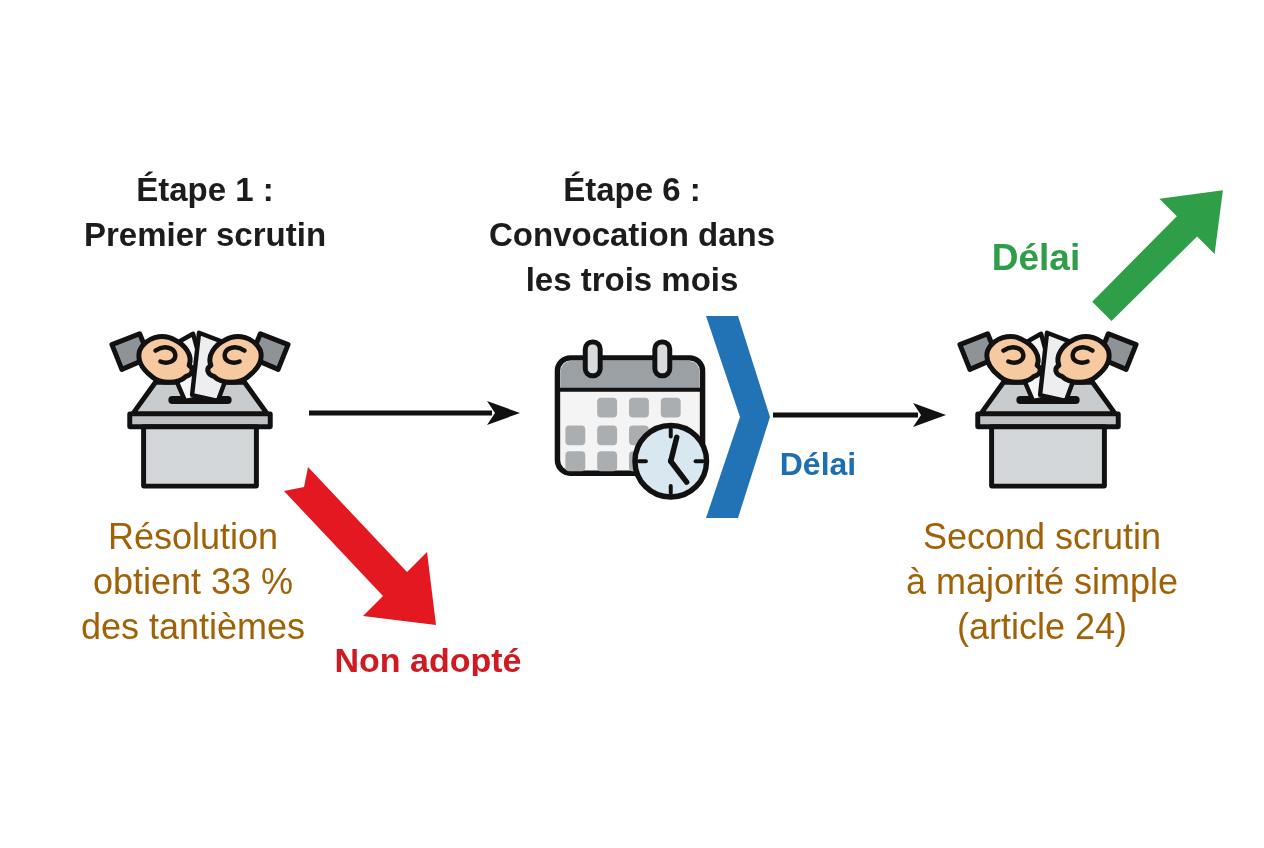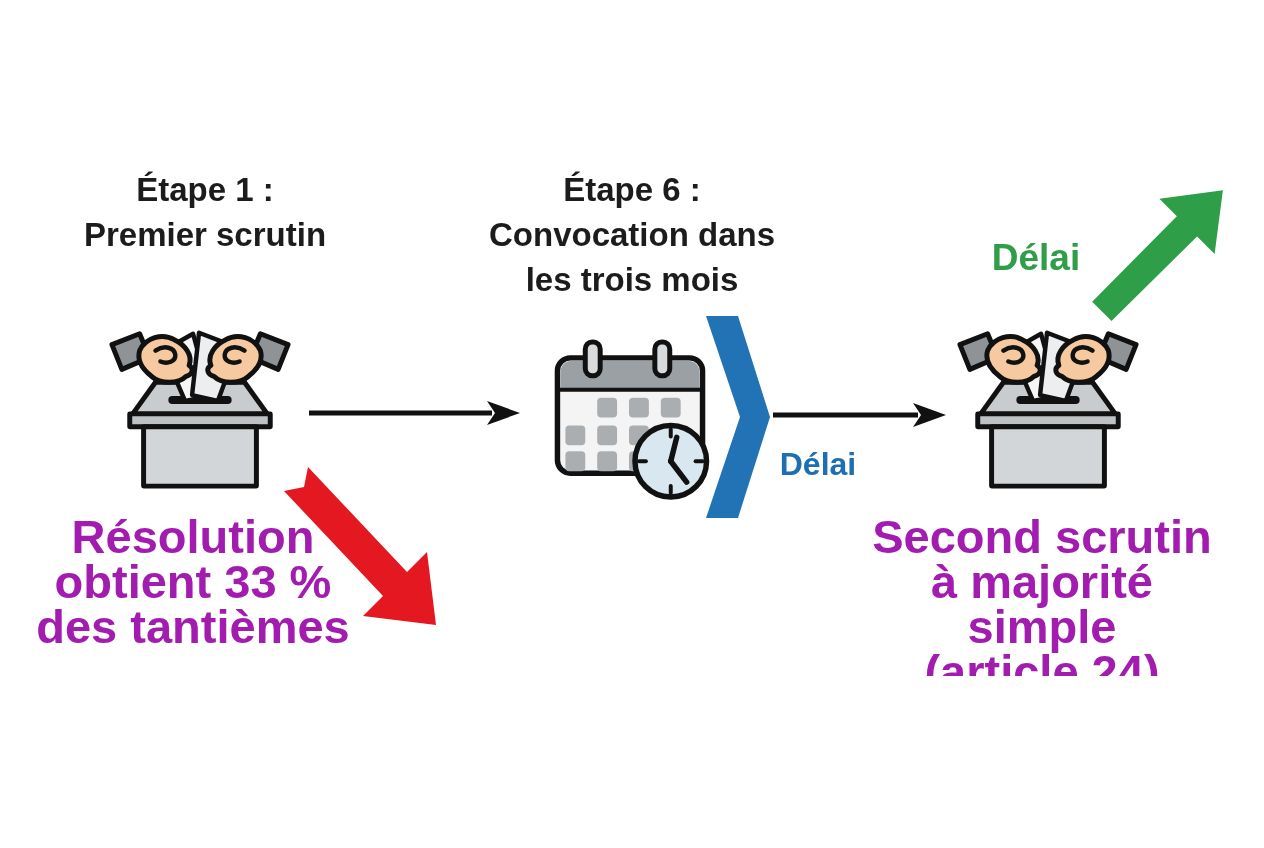--- a/index.html
+++ b/index.html
@@ -4,21 +4,21 @@
 <style>
   html,body{margin:0;padding:0;background:#ffffff;}
   .canvas{
     position:relative;width:1264px;height:676px;overflow:hidden;background:#ffffff;
     font-family:"Liberation Sans","DejaVu Sans",sans-serif;color:#1c1c1c;
   }
   .abs{position:absolute;}
   .ctr{transform:translateX(-50%);text-align:center;}
   .multiline{white-space:pre-line;}
   .step-title{font-weight:700;font-size:33px;line-height:45px;color:#1c1c1c;}
-  .caption{font-weight:700;font-size:47px;line-height:45px;color:#a21caf;}
+  .caption{font-weight:400;font-size:36px;line-height:45px;color:#a16207;}
   .lbl-delay{font-weight:700;font-size:32px;color:#1e6fb2;}
   .lbl-adopted{font-weight:700;font-size:37px;color:#2f9e48;}
   .lbl-not-adopted{font-weight:700;font-size:34px;color:#cf1a21;}
   svg{display:block;}
 </style>
 </head>
 <body>
 
 <svg width="0" height="0" style="position:absolute" aria-hidden="true">
   <defs>
@@ -94,20 +94,21 @@
 des tantièmes</div>
 
   <svg class="abs" style="left:306px;top:399px;" width="214" height="28" viewBox="0 0 214 28">
     <line x1="3" y1="14" x2="186" y2="14" stroke="#111" stroke-width="5"></line>
     <polygon points="181,2 214,14 181,26 189,14" fill="#111"></polygon>
   </svg>
 
   <svg class="abs" style="left:284px;top:467px;" width="156" height="162" viewBox="0 0 156 162">
     <polygon points="24,0 123,105 143,85 152,158 79,149 99,129 0,24 20,20" fill="#e41820"></polygon>
   </svg>
+  <div class="abs ctr lbl-not-adopted" style="left:428px;top:641px;">Non adopté</div>
 
   <div class="abs ctr step-title multiline" style="left:632px;top:167px;width:380px;">Étape 6 :
 Convocation dans
 les trois mois</div>
 
   <svg class="abs" style="left:550px;top:338px;" width="160" height="162" viewBox="0 0 158 163">
     <use href="#sym-calendar-clock"></use>
   </svg>
 
   <svg class="abs" style="left:700px;top:316px;" width="70" height="202" viewBox="0 0 70 202">

